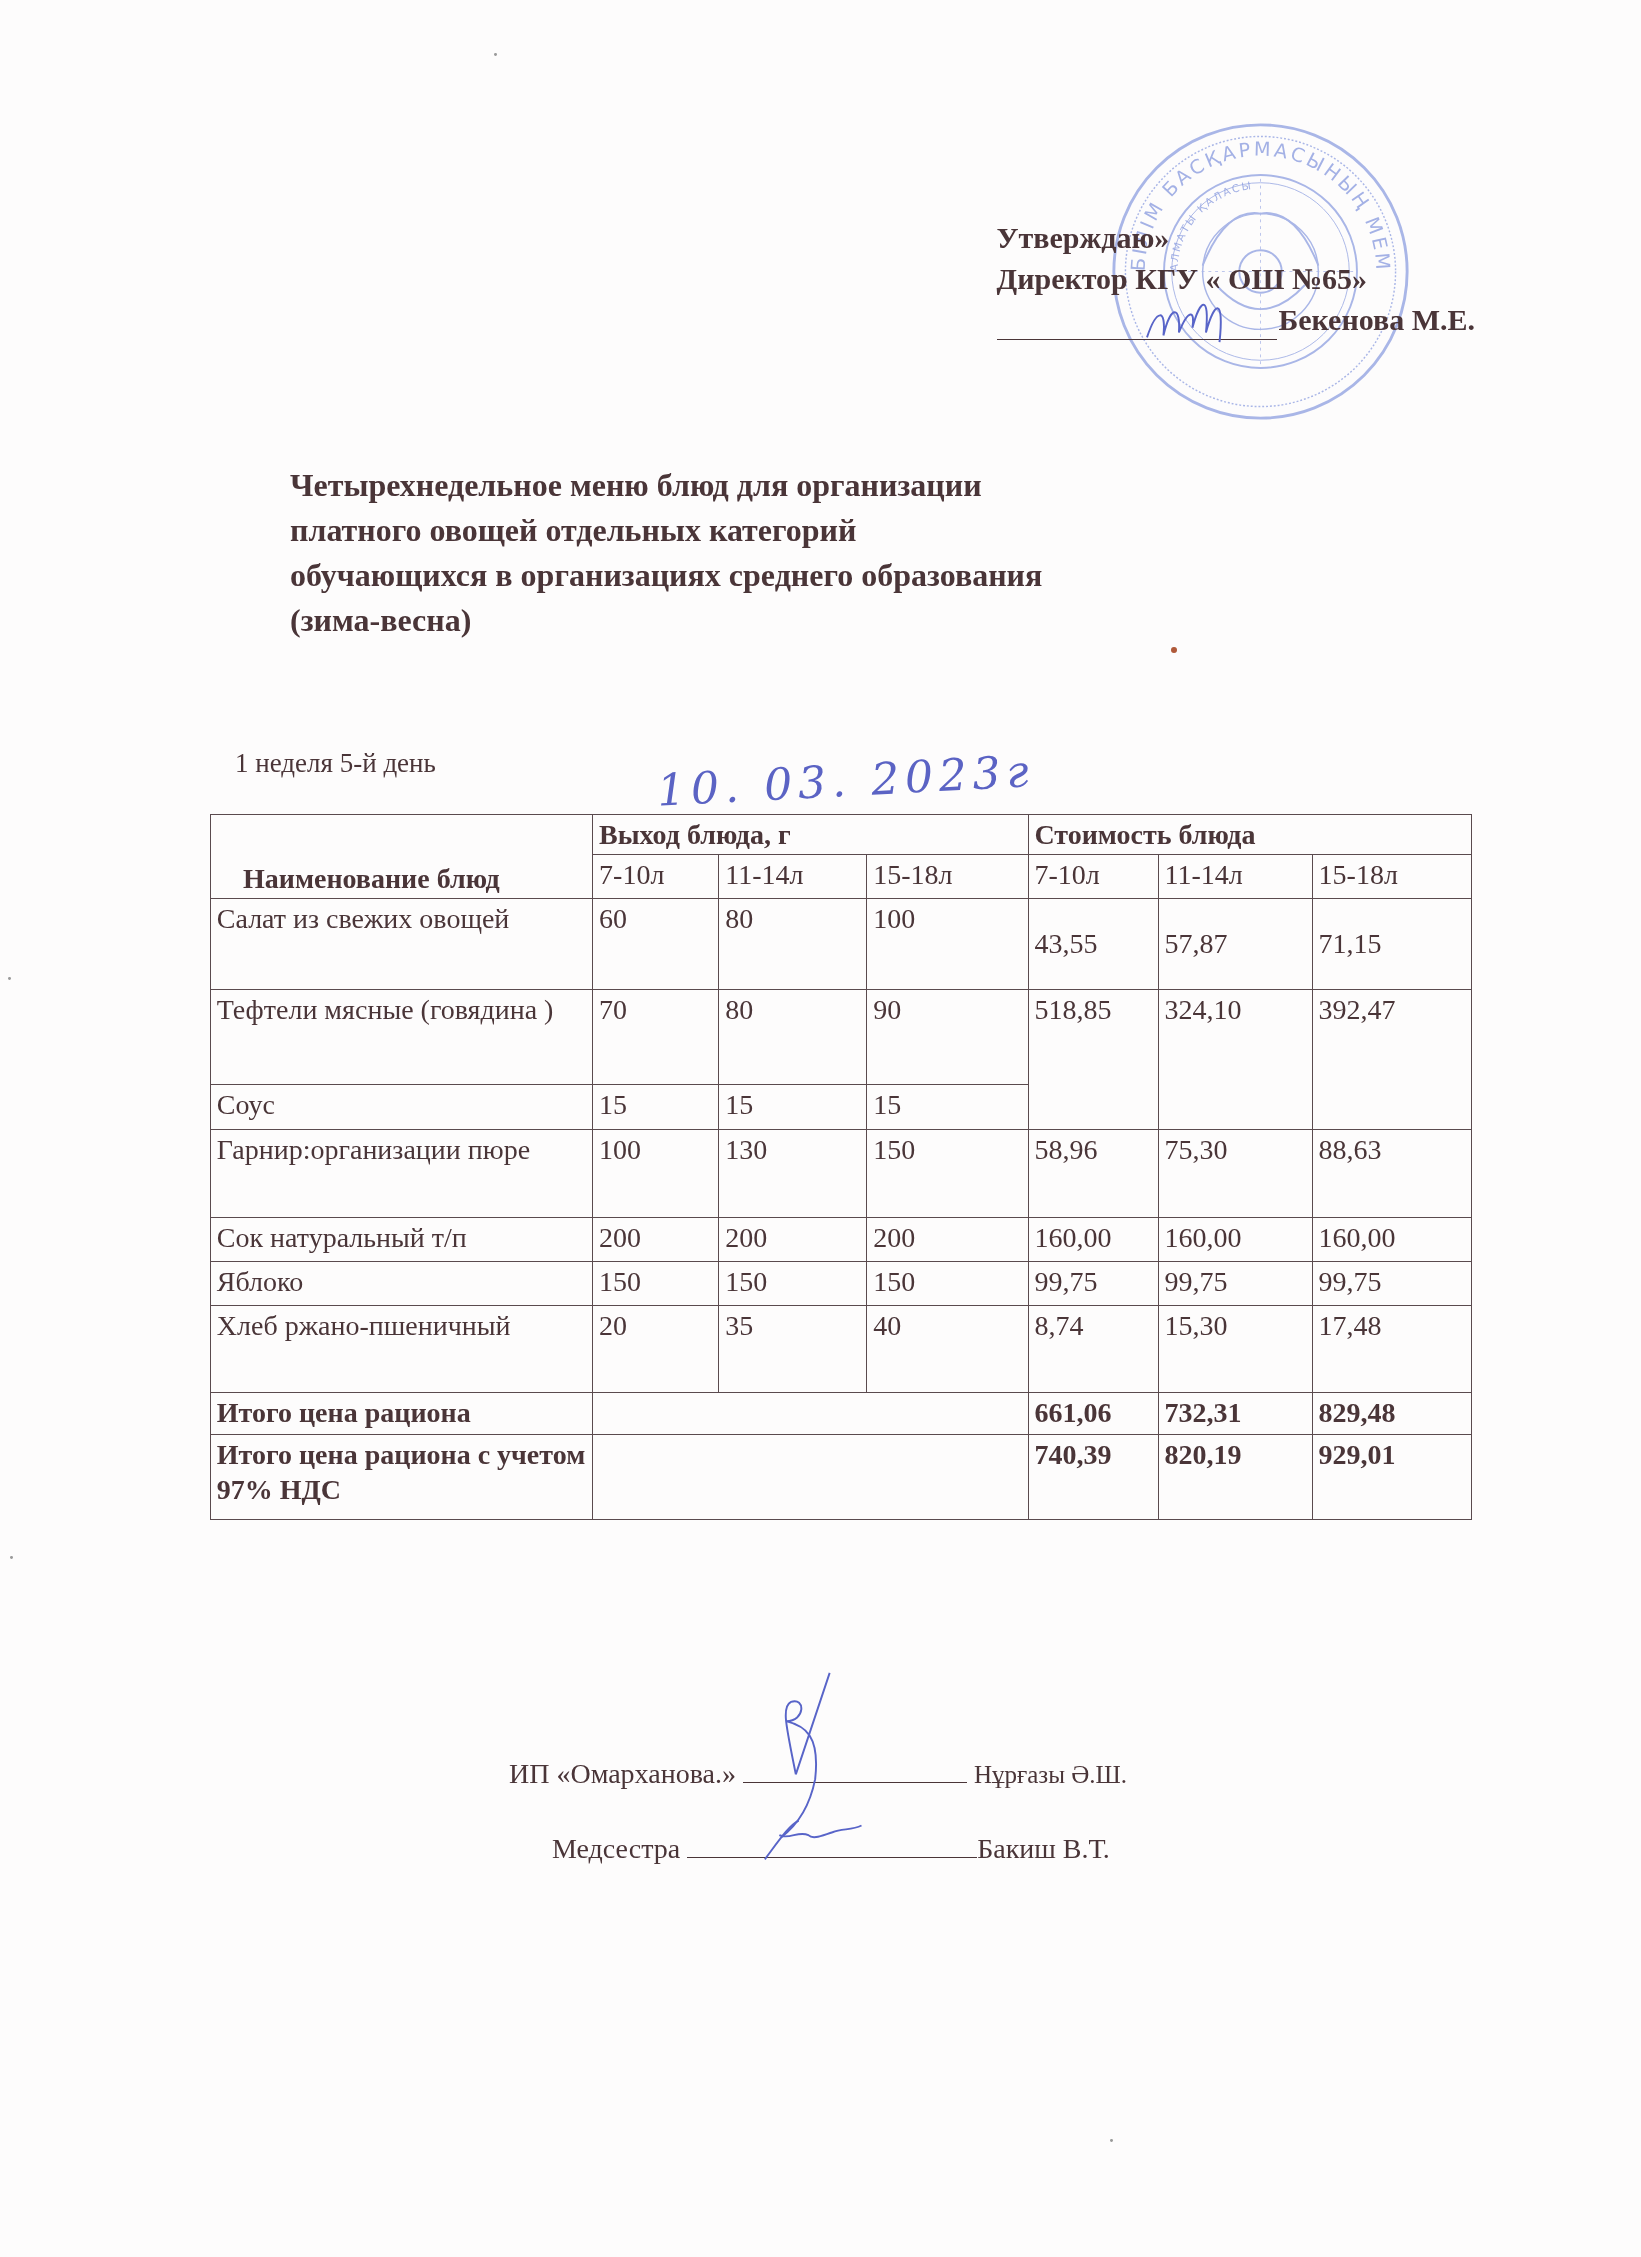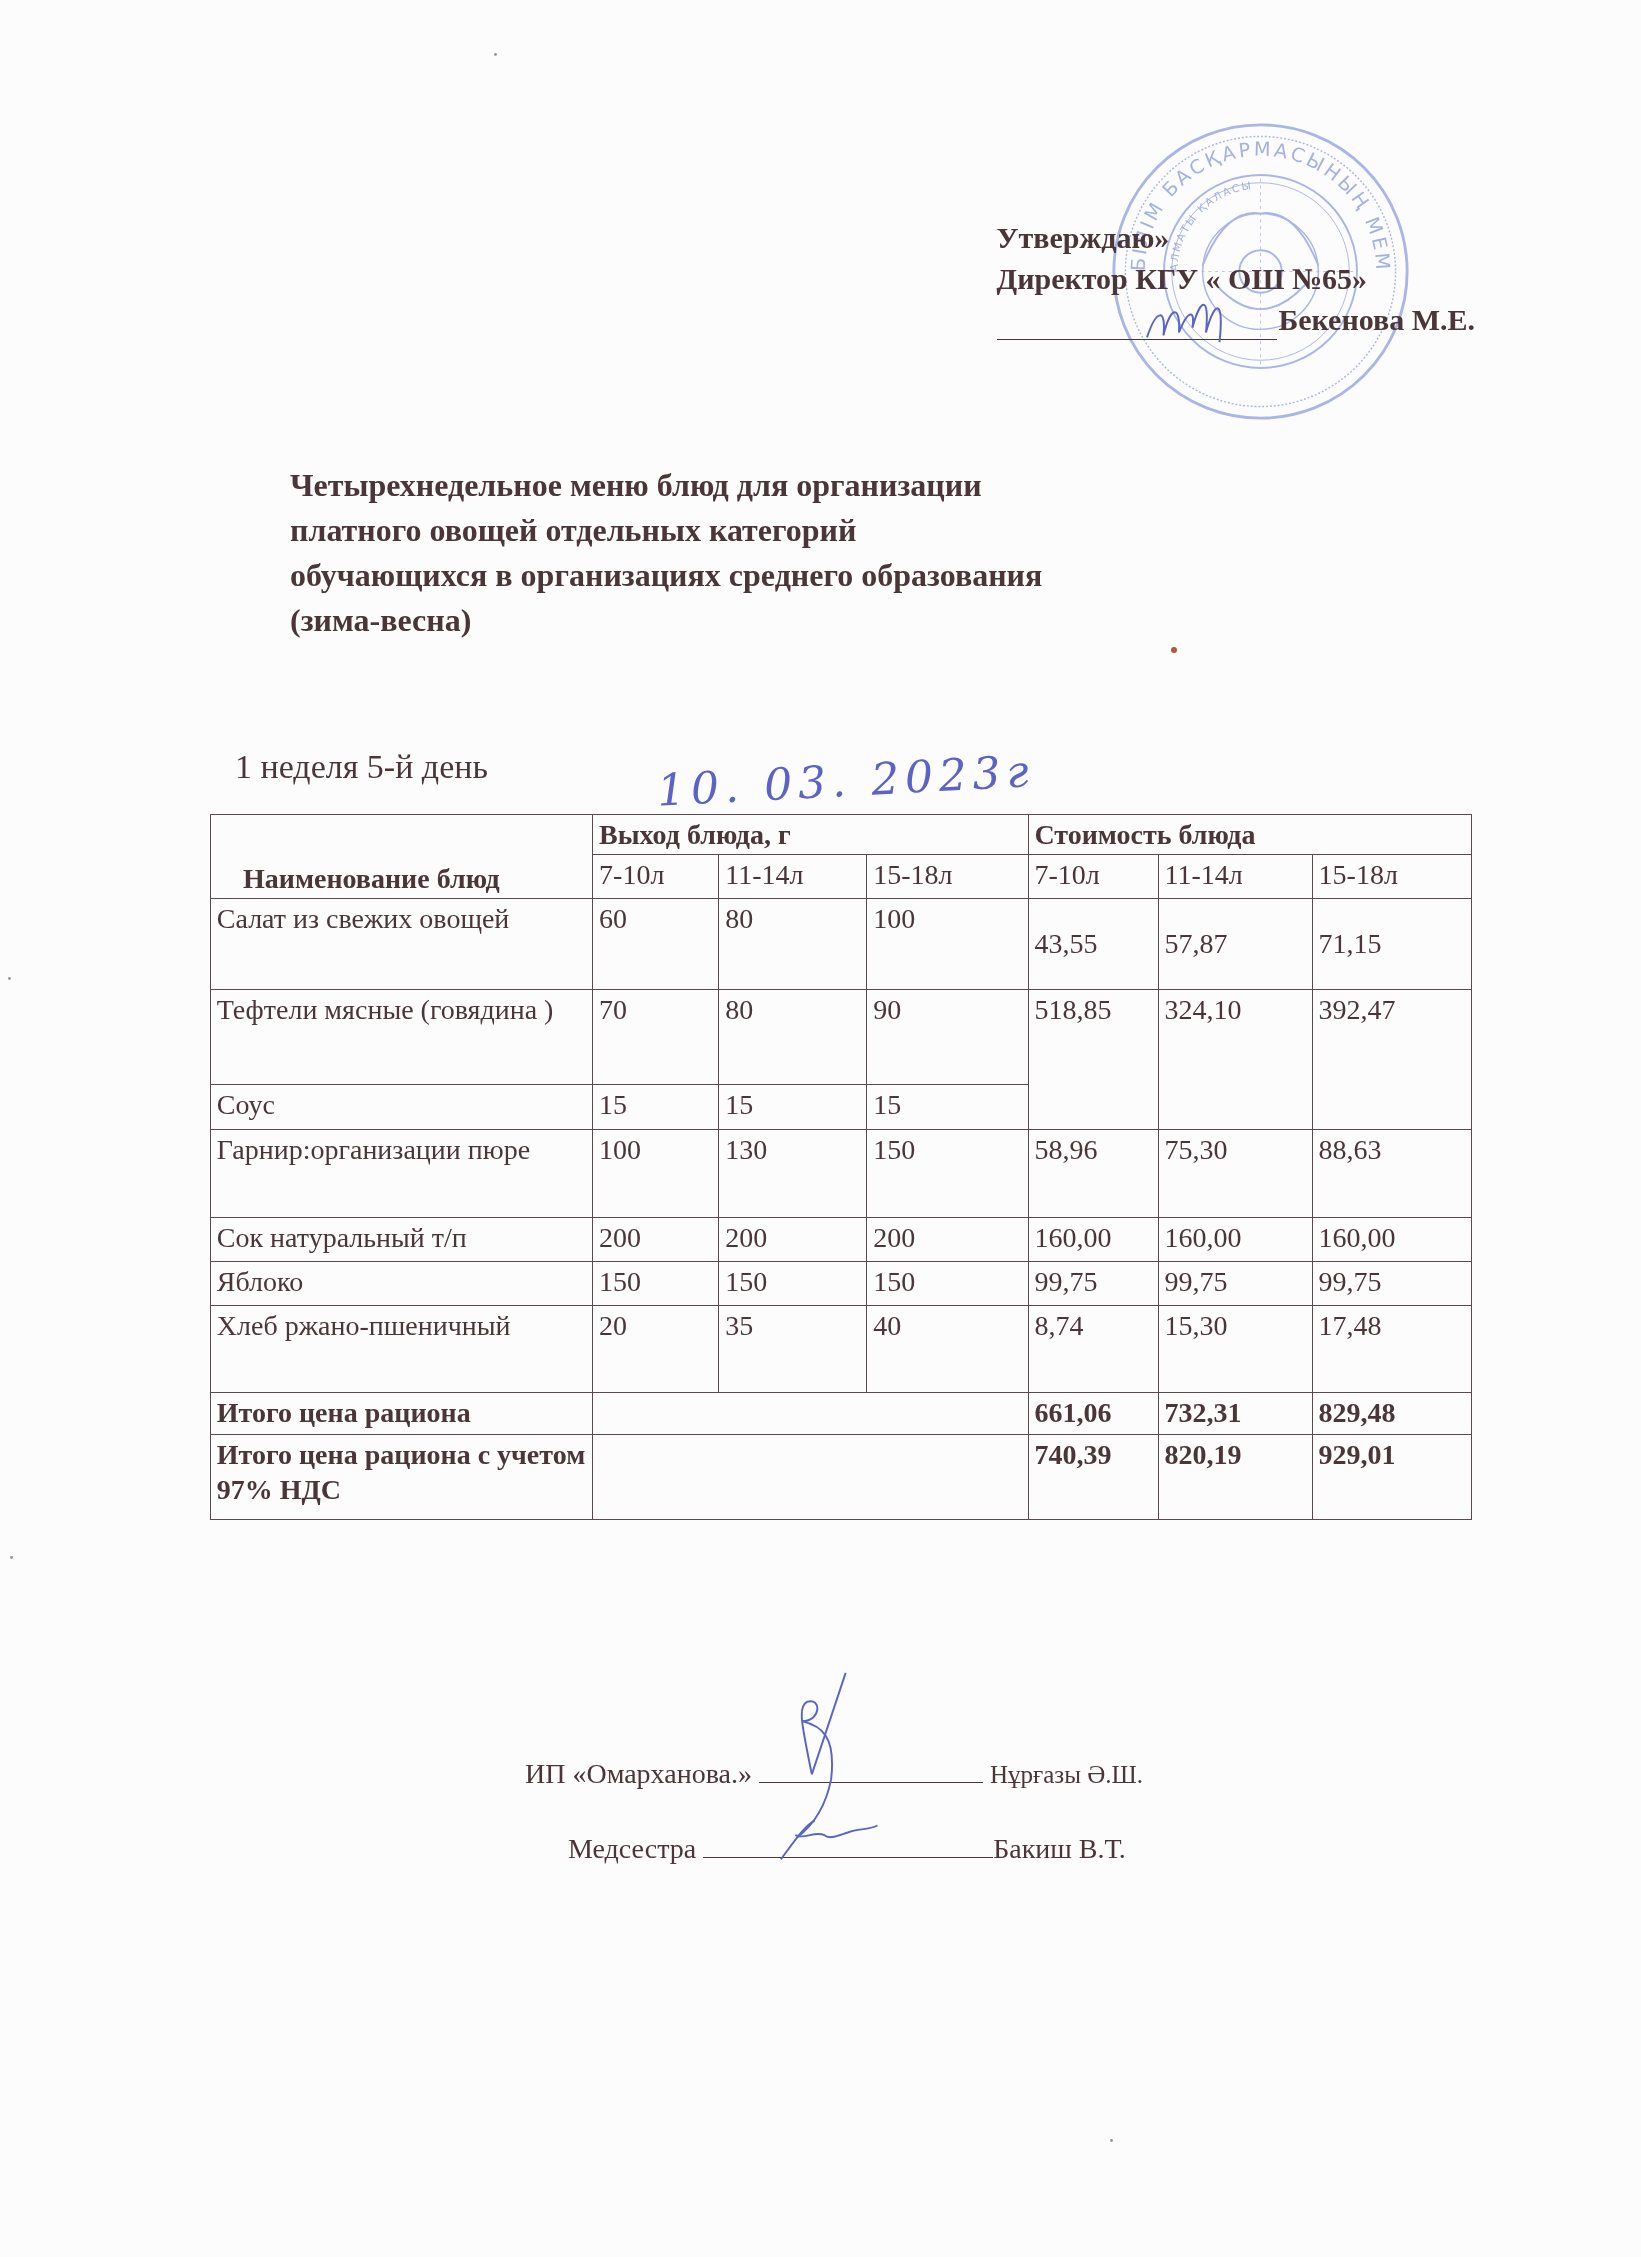--- a/index.html
+++ b/index.html
@@ -14,39 +14,39 @@
       left: 1110px; top: 121px; width: 301px; height: 301px;
     }
     .approval { right: 166px; top: 217px; text-align: left; font-weight: bold; font-size: 30px; line-height: 41px; }
     .approval .line { white-space: nowrap; }
     .sig-line { display: inline-block; width: 280px; border-bottom: 1.9px solid #4a3538; height: 29px; vertical-align: bottom; margin-right: 1.9px; position: relative; }
     .title {
       left: 290px; width: 1062px; top: 463px; text-align: left;
       font-weight: bold; font-size: 32px; line-height: 45px;
       font-family: "Liberation Serif", serif;
     }
-    .week { left: 235px; top: 748px; font-size: 34px; }
+    .week { left: 235px; top: 748px; font-size: 27px; }
     .handwritten {
       left: 657px; top: 755px; font-size: 44px; color: #5b63c4;
       font-family: "DejaVu Serif", serif; font-style: italic; letter-spacing: 5.8px;
       transform: rotate(-3deg);
     }
     table.menu {
       position: absolute; left: 210px; top: 814px; width: 1262px;
       border-collapse: collapse; font-size: 28px; line-height: 35px;
       table-layout: fixed;
     }
     table.menu td, table.menu th {
       border: 1.9px solid #5a4a4e; padding: 1.9px 5.8px; vertical-align: top; text-align: left;
       font-weight: normal;
     }
     table.menu th.bold, table.menu td.bold { font-weight: bold; }
     table.menu th.name-h { vertical-align: bottom; font-weight: bold; font-size: 28px; padding-left: 32px; }
     .mid { vertical-align: middle !important; }
-    .footer { font-size: 28px; margin-left: 16px; }
+    .footer { font-size: 28px; }
     .f1 { left: 509px; top: 1755px; }
     .f2 { left: 552px; top: 1830px; }
     .uline { display: inline-block; border-bottom: 1.9px solid #4a3538; height: 27px; vertical-align: baseline; }
     .dot { width: 5.8px; height: 5.8px; border-radius: 50%; background: #b05a3a; }
     .speck { width: 2.9px; height: 2.9px; border-radius: 50%; background: #9a9a9a; }
   </style>
 </head>
 <body>
 
 <svg class="abs stamp" viewBox="0 0 312 312">

